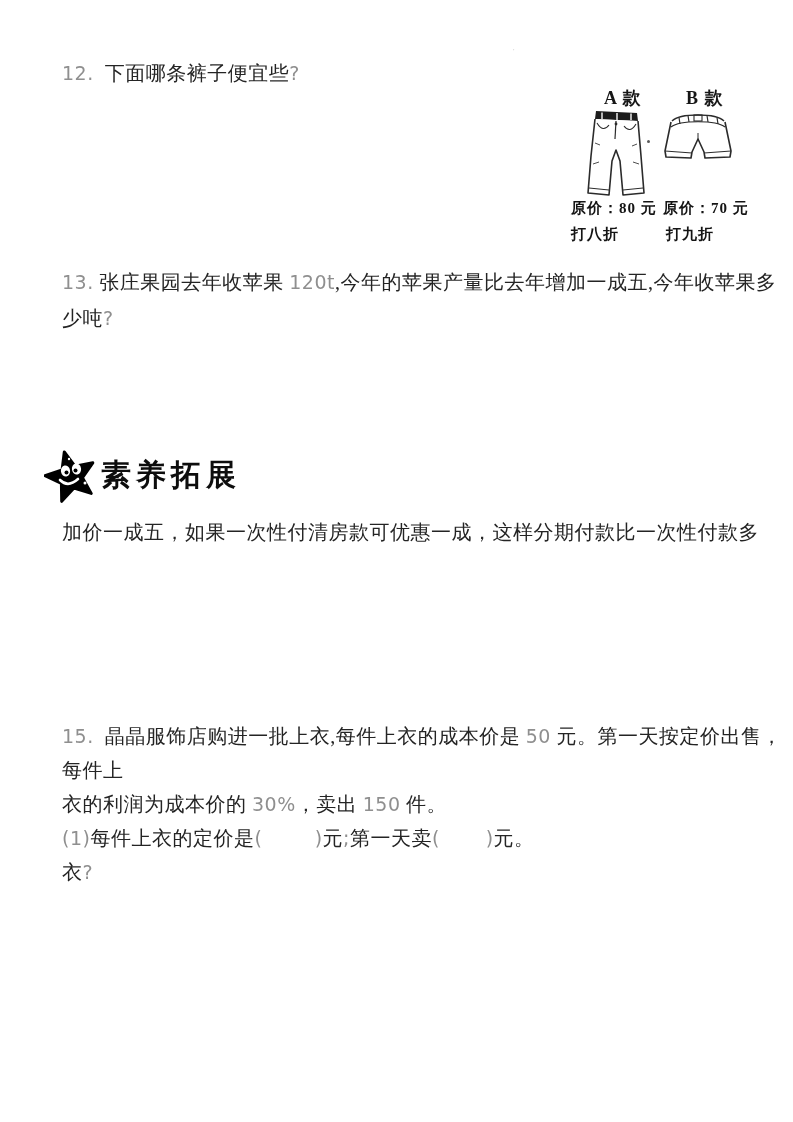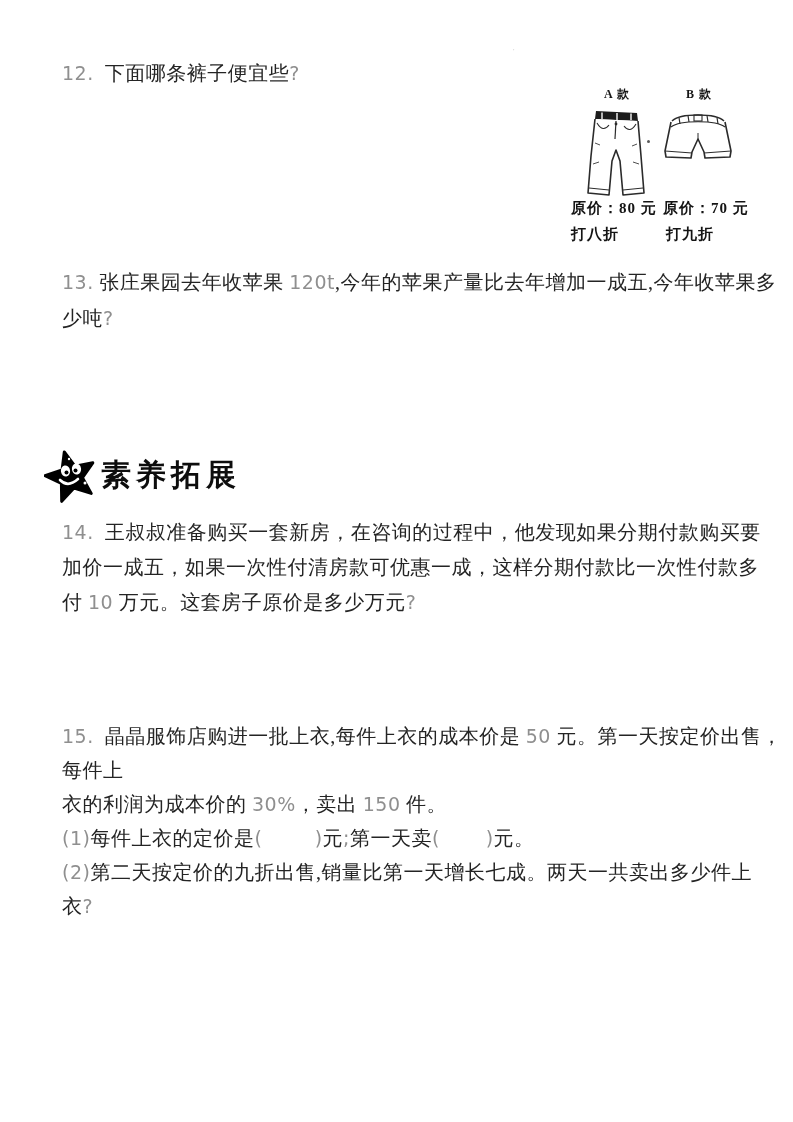--- a/index.html
+++ b/index.html
@@ -35,21 +35,21 @@
   }
   #q12{left:62px;top:48px;line-height:26px;}
   #q13{left:62px;top:252px;line-height:36px;}
   #q14{left:62px;top:503px;line-height:35px;}
   #q15{left:62px;top:707px;line-height:34px;}
 
   
   .fig-label{
     position:absolute;
     font-family:"Liberation Serif","DejaVu Serif",serif;
-    font-weight:700;font-size:12px;color:#161616;letter-spacing:1px;
+    font-weight:700;font-size:18px;color:#161616;letter-spacing:1px;
     white-space:nowrap;
   }
   .fig-price{
     position:absolute;
     font-family:"Liberation Serif","DejaVu Serif",serif;
     font-weight:700;font-size:15px;color:#141414;letter-spacing:1px;
     white-space:nowrap;
   }
   .fig-img{position:absolute;}
   .speck{position:absolute;left:647px;top:140px;width:3px;height:3px;background:#5a5a5a;border-radius:50%;}
@@ -124,27 +124,24 @@
       <circle cx="31.5" cy="22.5" r="2" fill="#000000"></circle>
       <path d="M16,32 Q24,40 34,31" fill="none" stroke="#ffffff" stroke-width="2.6" stroke-linecap="round"></path>
       <circle cx="9" cy="40" r="1.6" fill="#ffffff"></circle>
       <circle cx="41" cy="35" r="1.5" fill="#ffffff"></circle>
       <circle cx="25" cy="11" r="1.2" fill="#ffffff"></circle>
     </svg>
     <div class="section-title">素养拓展</div>
   </div>
 
   <div id="q14" class="q-block">
-      <div class="tline"><span class="seg-num">14.</span><span class="seg-cn">&nbsp;&nbsp;王叔叔准备购买一套新房，在咨询的过程中，他发现如果分期付款购买要</span></div>
       <div class="tline"><span class="seg-cn">加价一成五，如果一次性付清房款可优惠一成，这样分期付款比一次性付款多</span></div>
-      <div class="tline"><span class="seg-cn">付&nbsp;</span><span class="seg-num">10</span><span class="seg-cn">&nbsp;万元。这套房子原价是多少万元</span><span class="seg-num">?</span></div>
     </div>
 
   <div id="q15" class="q-block">
       <div class="tline"><span class="seg-num">15.</span><span class="seg-cn">&nbsp;&nbsp;晶晶服饰店购进一批上衣,每件上衣的成本价是&nbsp;</span><span class="seg-num">50</span><span class="seg-cn">&nbsp;元。第一天按定价出售，</span></div>
       <div class="tline"><span class="seg-cn">每件上</span></div>
       <div class="tline"><span class="seg-cn">衣的利润为成本价的&nbsp;</span><span class="seg-num">30%</span><span class="seg-cn">，卖出&nbsp;</span><span class="seg-num">150</span><span class="seg-cn">&nbsp;件。</span></div>
       <div class="tline"><span class="seg-num">(1)</span><span class="seg-cn">每件上衣的定价是</span><span class="seg-num">(&nbsp;&nbsp;&nbsp;&nbsp;&nbsp;&nbsp;&nbsp;&nbsp;)</span><span class="seg-cn">元</span><span class="seg-num">;</span><span class="seg-cn">第一天卖</span><span class="seg-num">(&nbsp;&nbsp;&nbsp;&nbsp;&nbsp;&nbsp;&nbsp;)</span><span class="seg-cn">元。</span></div>
-      <div class="tline"><span class="seg-num">(2)</span><span class="seg-cn">第二天按定价的九折出售,销量比第一天增长七成。两天一共卖出多少件上</span></div>
       <div class="tline"><span class="seg-cn">衣</span><span class="seg-num">?</span></div>
     </div>
 
 </div>
 
 </body></html>

